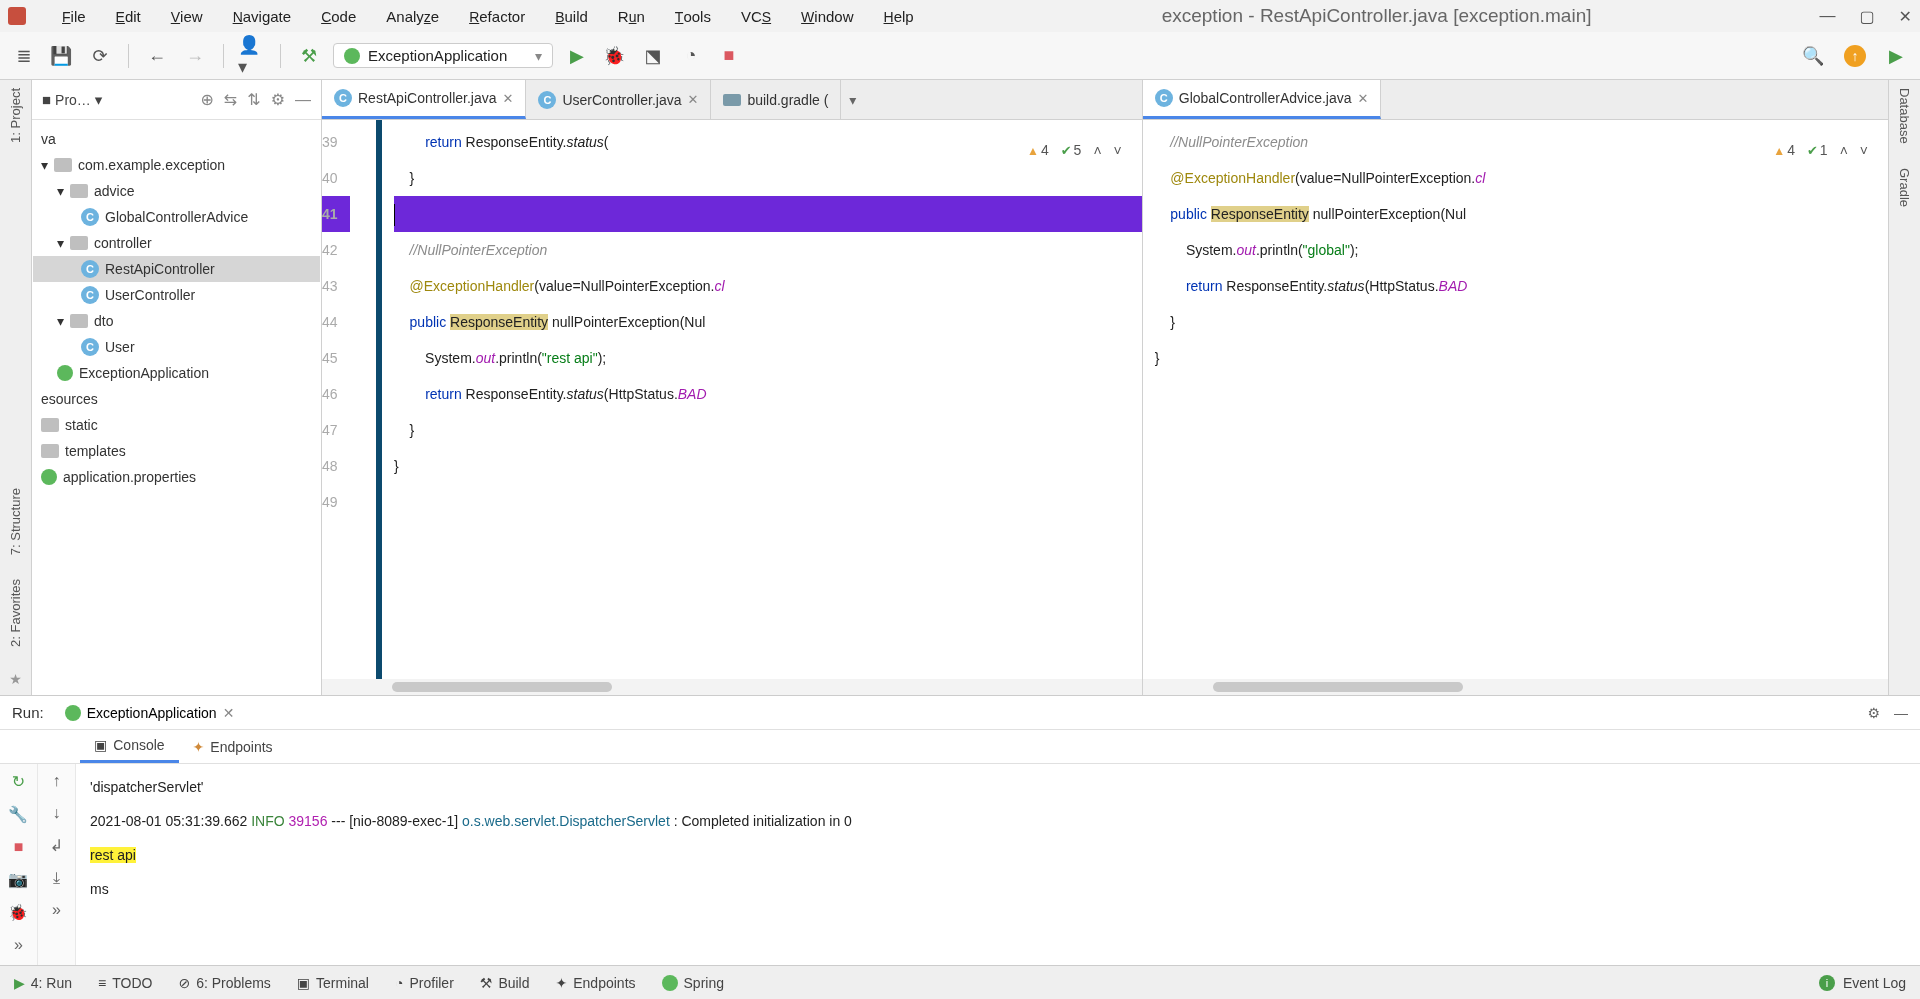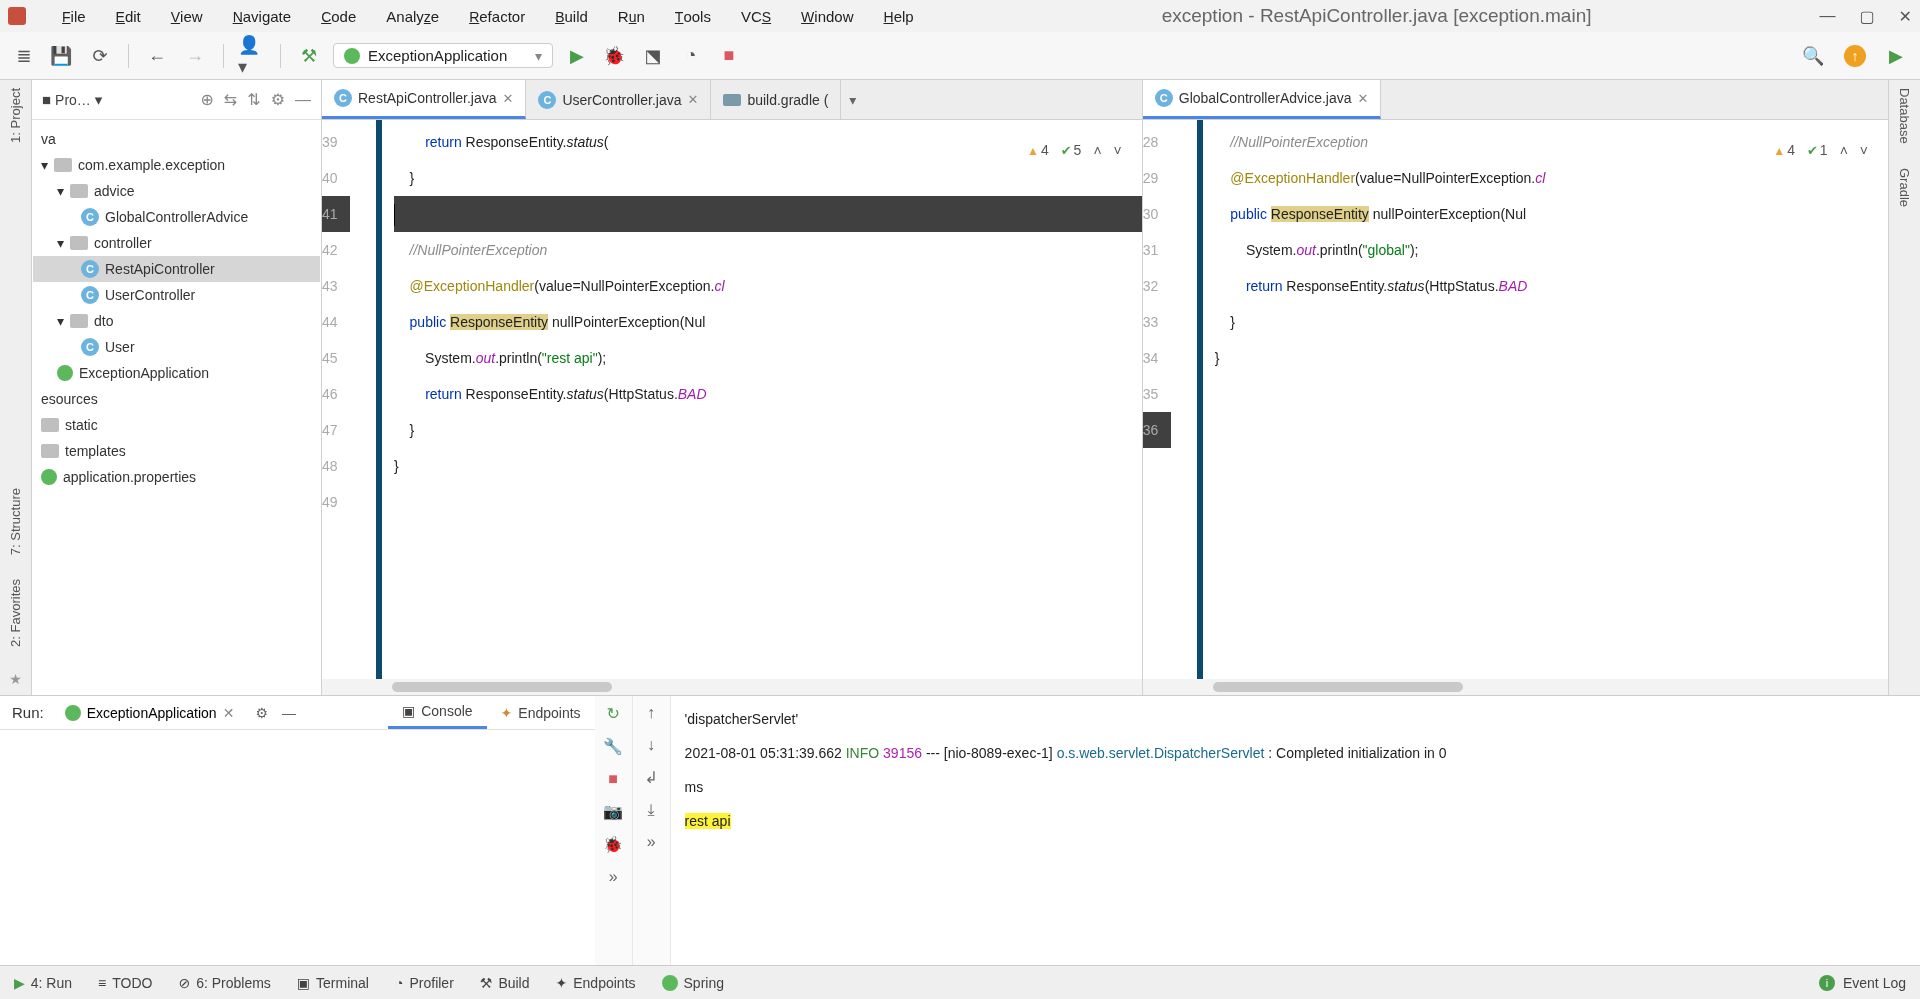--- a/index.html
+++ b/index.html
@@ -42,35 +42,35 @@
 .editor-pane.left { flex: 1.1; border-right: 1px solid #d0d0d0; }
 .editor-pane.right { flex: 1; }
 .tab-bar { height: 40px; display: flex; align-items: stretch; background: #ededed; border-bottom: 1px solid #d0d0d0; overflow: hidden; }
 .tab { display: flex; align-items: center; padding: 0 12px; gap: 6px; border-right: 1px solid #d0d0d0; background: #ededed; color: #333; font-size: 15px; cursor: pointer; white-space: nowrap; }
 .tab.active { background: #fff; border-bottom: 3px solid #4a86e8; }
 .tab-close { color: #888; cursor: pointer; font-size: 13px; }
 .tab-chevron { display:flex; align-items:center; padding: 0 8px; color:#666; cursor:pointer; }
 .code-wrap { flex: 1; position: relative; display: flex; min-height: 0; }
 .gutter { width: 60px; background: #fff; border-right: 6px solid #0c4a6e; text-align: left; padding: 4px 26px 4px 0; color: #aaa; font-family: "JetBrains Mono","Consolas",monospace; font-size: 16px; line-height: 36px; user-select:none; }
 .code { flex: 1; font-family: "JetBrains Mono","Consolas",monospace; font-size: 17px; line-height: 36px; padding: 4px 0 4px 12px; white-space: pre; overflow: hidden; color: #222; position: relative; }
-.hl-line { background: #404040; }
+.hl-line { background: #6d28d9; font-weight: bold; }
 .kw { color: #0033b3; font-weight: 500; }
 .ann { color: #9e880d; }
 .str { color: #067d17; font-weight: 500; }
 .comment { color: #8c8c8c; font-style: italic; }
 .static-field { color: #a21caf; font-style: italic; }
 .static-call { font-style: italic; }
 .warn-type { background: #e0d08a; }
 .inspect { position: absolute; top: 10px; right: 14px; display: flex; gap: 12px; align-items: center; font-size: 15px; color: #555; background: rgba(255,255,255,0.85); padding: 2px 6px; }
 .insp-warn::before { content: "▲"; color: #e8a33d; margin-right: 2px; font-size: 12px; }
 .insp-ok::before { content: "✔"; color: #4a9e4a; margin-right: 2px; font-size: 13px; }
 .editor-hscroll { height: 16px; background: #f3f3f3; display:flex; }
 .hscroll-thumb { height: 10px; background: #c9c9c9; border-radius: 5px; margin: 3px 0 0 70px; }
 .caret { display:inline-block; width:1px; height:22px; background:#000; vertical-align:middle; }
-.run-panel { height: 270px; background: #fff; border-top: 1px solid #ccc; display: flex; flex-direction: row; }
+.run-panel { height: 270px; background: #fff; border-top: 1px solid #ccc; display: flex; flex-direction: column; }
 .run-header { height: 34px; display: flex; align-items: center; padding: 0 12px; gap: 12px; border-bottom: 1px solid #e0e0e0; }
 .run-header .rlabel { font-size: 15px; color: #333; }
 .run-tab { display: flex; align-items: center; gap: 6px; padding: 2px 8px; border: 1px solid transparent; }
 .run-close { color: #888; cursor: pointer; }
 .run-header-right { margin-left: auto; display: flex; gap: 14px; color: #666; cursor: pointer; }
 .run-subtabs { height: 34px; display: flex; align-items: stretch; border-bottom: 1px solid #e0e0e0; padding-left: 80px; }
 .subtab { display: flex; align-items: center; padding: 0 14px; gap: 6px; font-size: 15px; color: #444; cursor: pointer; }
 .subtab.active { border-bottom: 3px solid #4a86e8; background:#fff; }
 .run-body { flex: 1; display: flex; min-height: 0; }
 .run-gutter { width: 38px; background: #fafafa; border-right: 1px solid #e8e8e8; display: flex; flex-direction: column; align-items: center; padding-top: 8px; gap: 14px; }
@@ -271,31 +271,20 @@
 
     <div class="editor-pane right">
       <div class="tab-bar">
         <div class="tab active">
             <span class="class-icon">C</span>
             <span>GlobalControllerAdvice.java</span>
             <span class="tab-close">✕</span>
           </div>
       </div>
       <div class="code-wrap">
-        <div class="gutter">
-            <div>28</div>
-            <div>29</div>
-            <div>30</div>
-            <div>31</div>
-            <div>32</div>
-            <div>33</div>
-            <div>34</div>
-            <div>35</div>
-            <div class="hl-line">36</div>
-          </div>
         <div class="code"><div></div><div><span>    </span><span class="comment">//NullPointerException</span></div><div><span>    </span><span class="ann">@ExceptionHandler</span><span>(value=NullPointerException.</span><span class="static-field">cl</span></div><div><span>    </span><span class="kw">public</span><span> </span><span class="warn-type">ResponseEntity</span><span> nullPointerException(Nul</span></div><div><span>        System.</span><span class="static-field">out</span><span>.println(</span><span class="str">"global"</span><span>);</span></div><div><span>        </span><span class="kw">return</span><span> ResponseEntity.</span><span class="static-call">status</span><span>(HttpStatus.</span><span class="static-field">BAD</span></div><div>    }</div><div>}</div><div class="hl-line"></div>
           <div class="inspect"><span class="insp-warn">4</span><span class="insp-ok">1</span><span>˄</span><span>˅</span></div>
         </div>
       </div>
       <div class="editor-hscroll">
           <div class="hscroll-thumb" style="width:250px"></div>
         </div>
     </div>
   </div>
 
@@ -340,22 +329,22 @@
     <div class="run-gutter2">
       <span class="run-ico">↑</span>
       <span class="run-ico">↓</span>
       <span class="run-ico">↲</span>
       <span class="run-ico">⤓</span>
       <span class="run-ico">»</span>
     </div>
     <div class="console">
 <div>  'dispatcherServlet'</div>
 <div><span>2021-08-01 05:31:39.662  </span><span class="info">INFO</span><span> </span><span class="pid">39156</span><span> --- [nio-8089-exec-1] </span><span class="logger">o.s.web.servlet.DispatcherServlet</span><span>        : Completed initialization in 0</span></div>
+<div><span class="hl-yellow">rest api </span></div>
 <div>  ms</div>
-<div><span class="hl-yellow">rest api </span></div>
     </div>
   </div>
 </div>
 
 <div class="statusbar">
   <span class="status-item">
       <span style="color:#4a9e4a">▶</span>
       <span>4: Run</span>
     </span>
   <span class="status-item">≡ <span>TODO</span></span>

